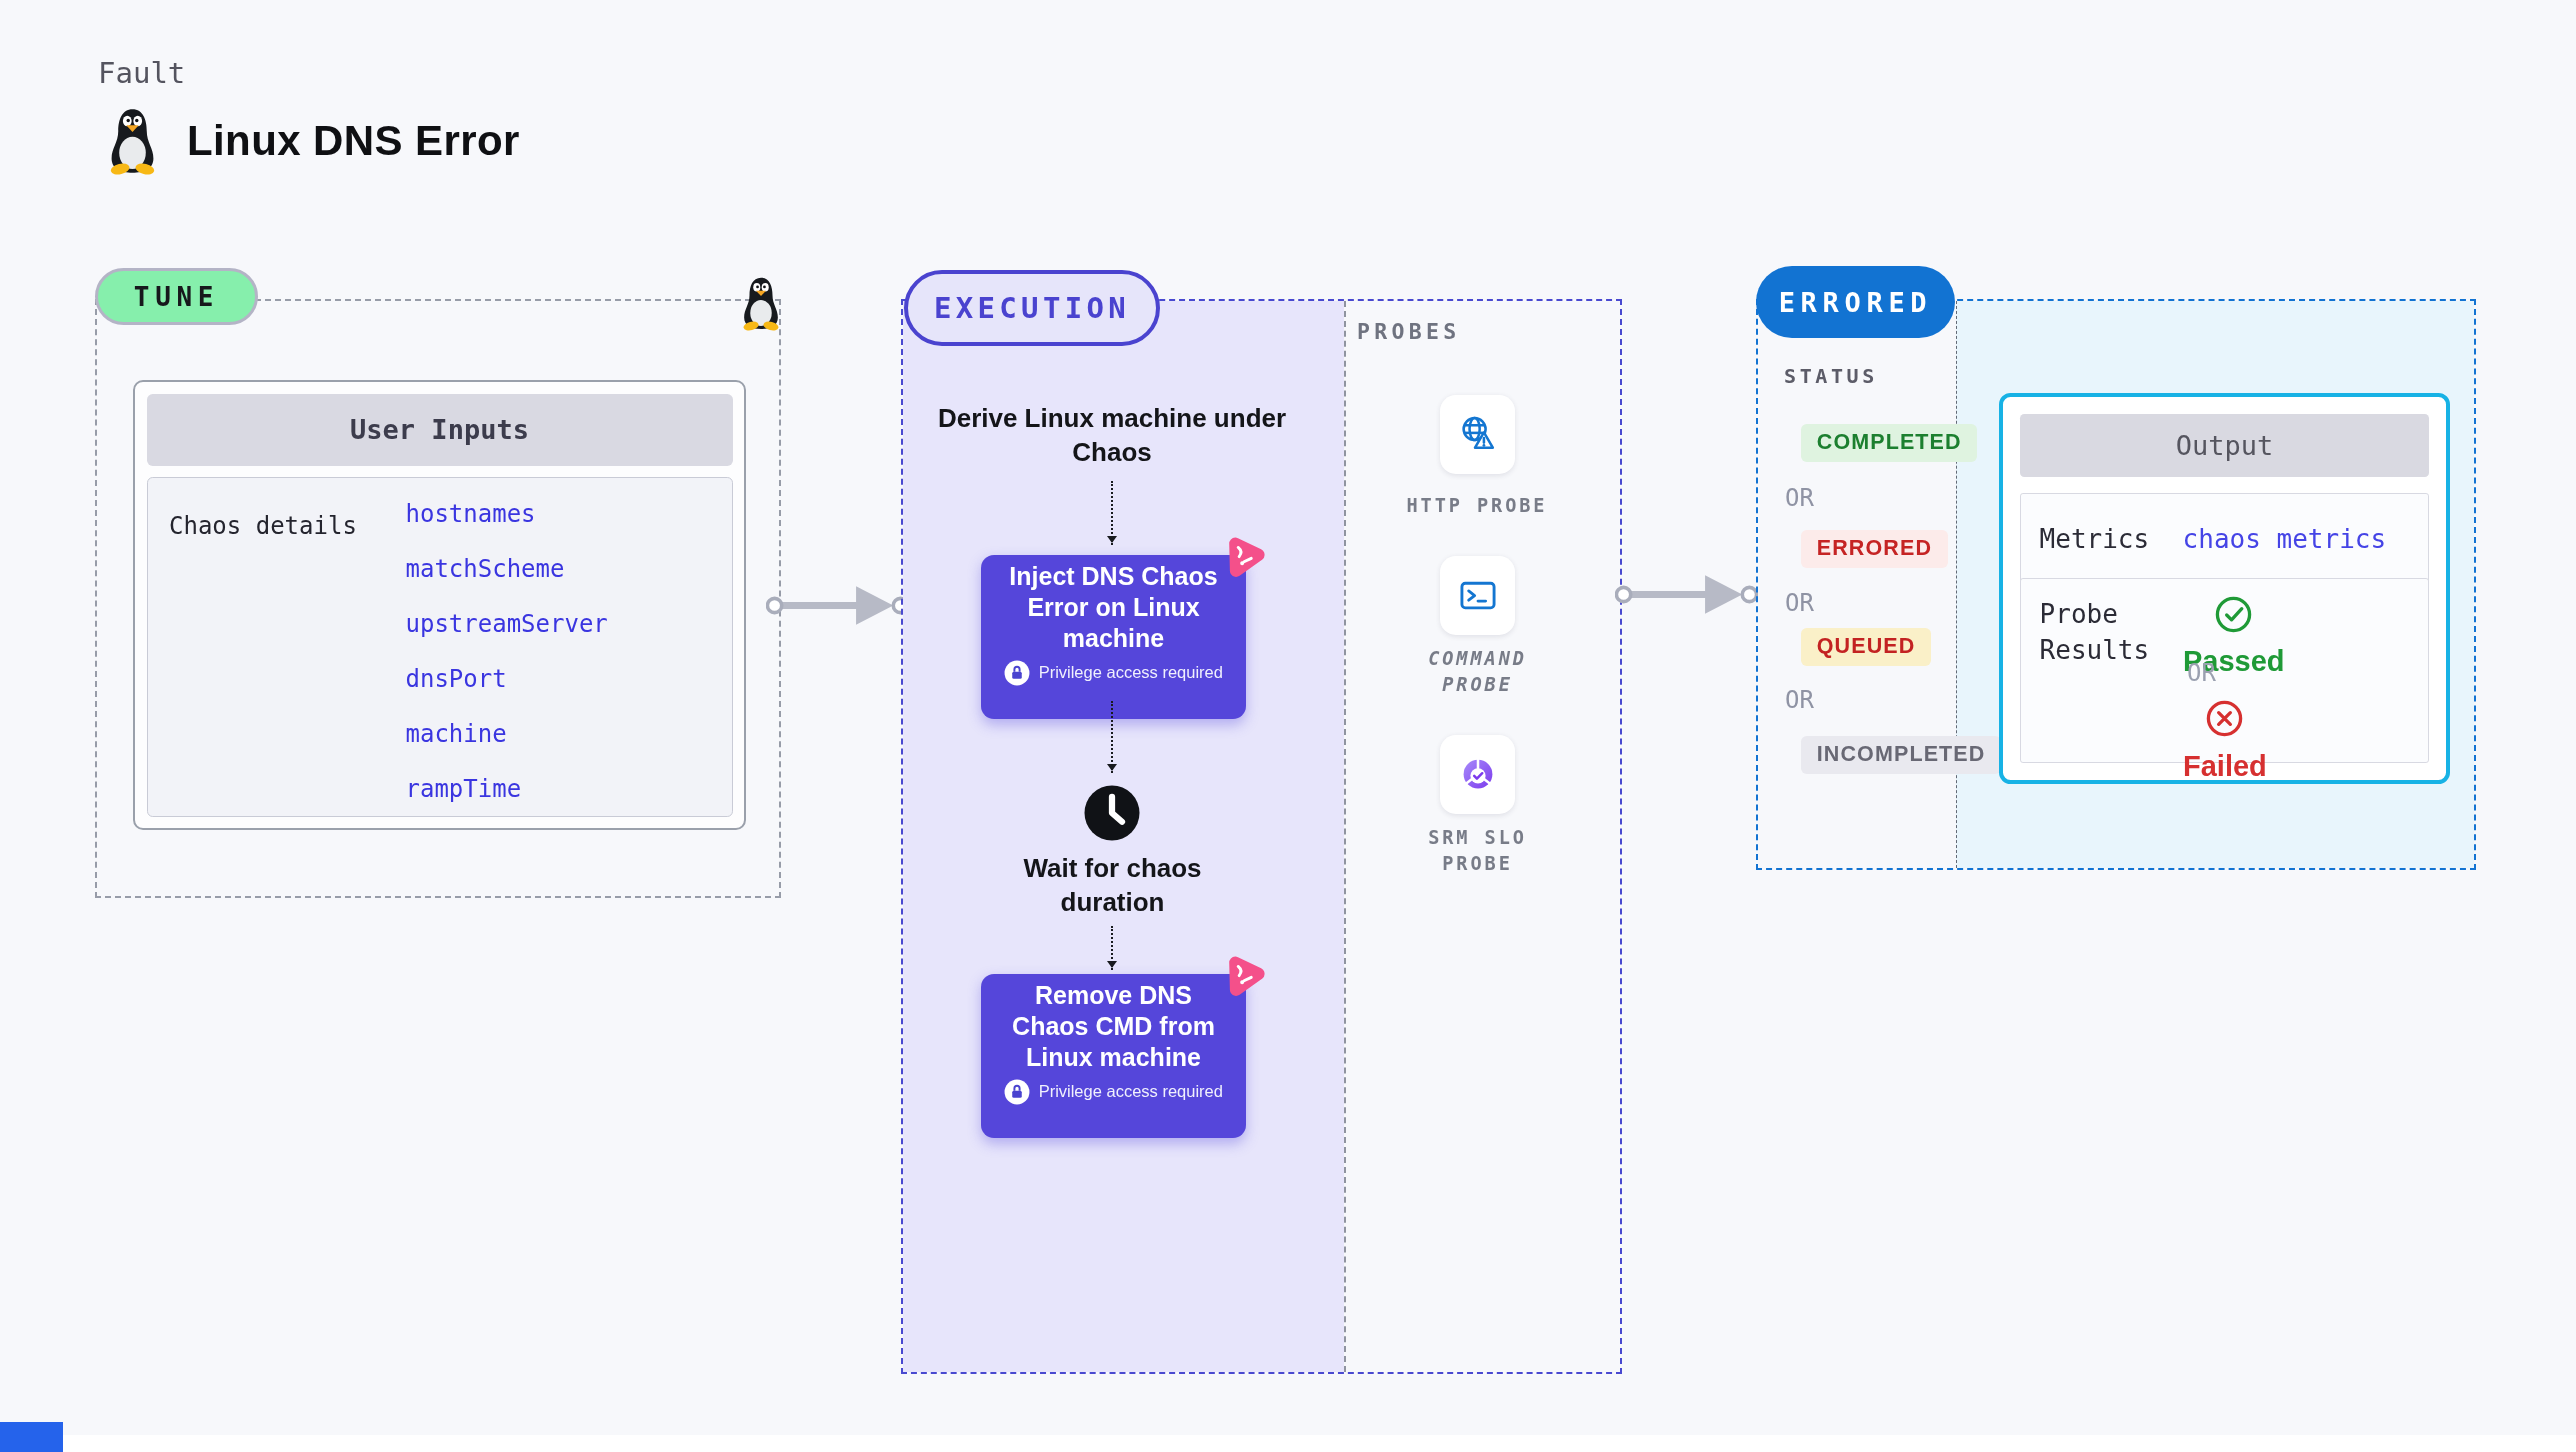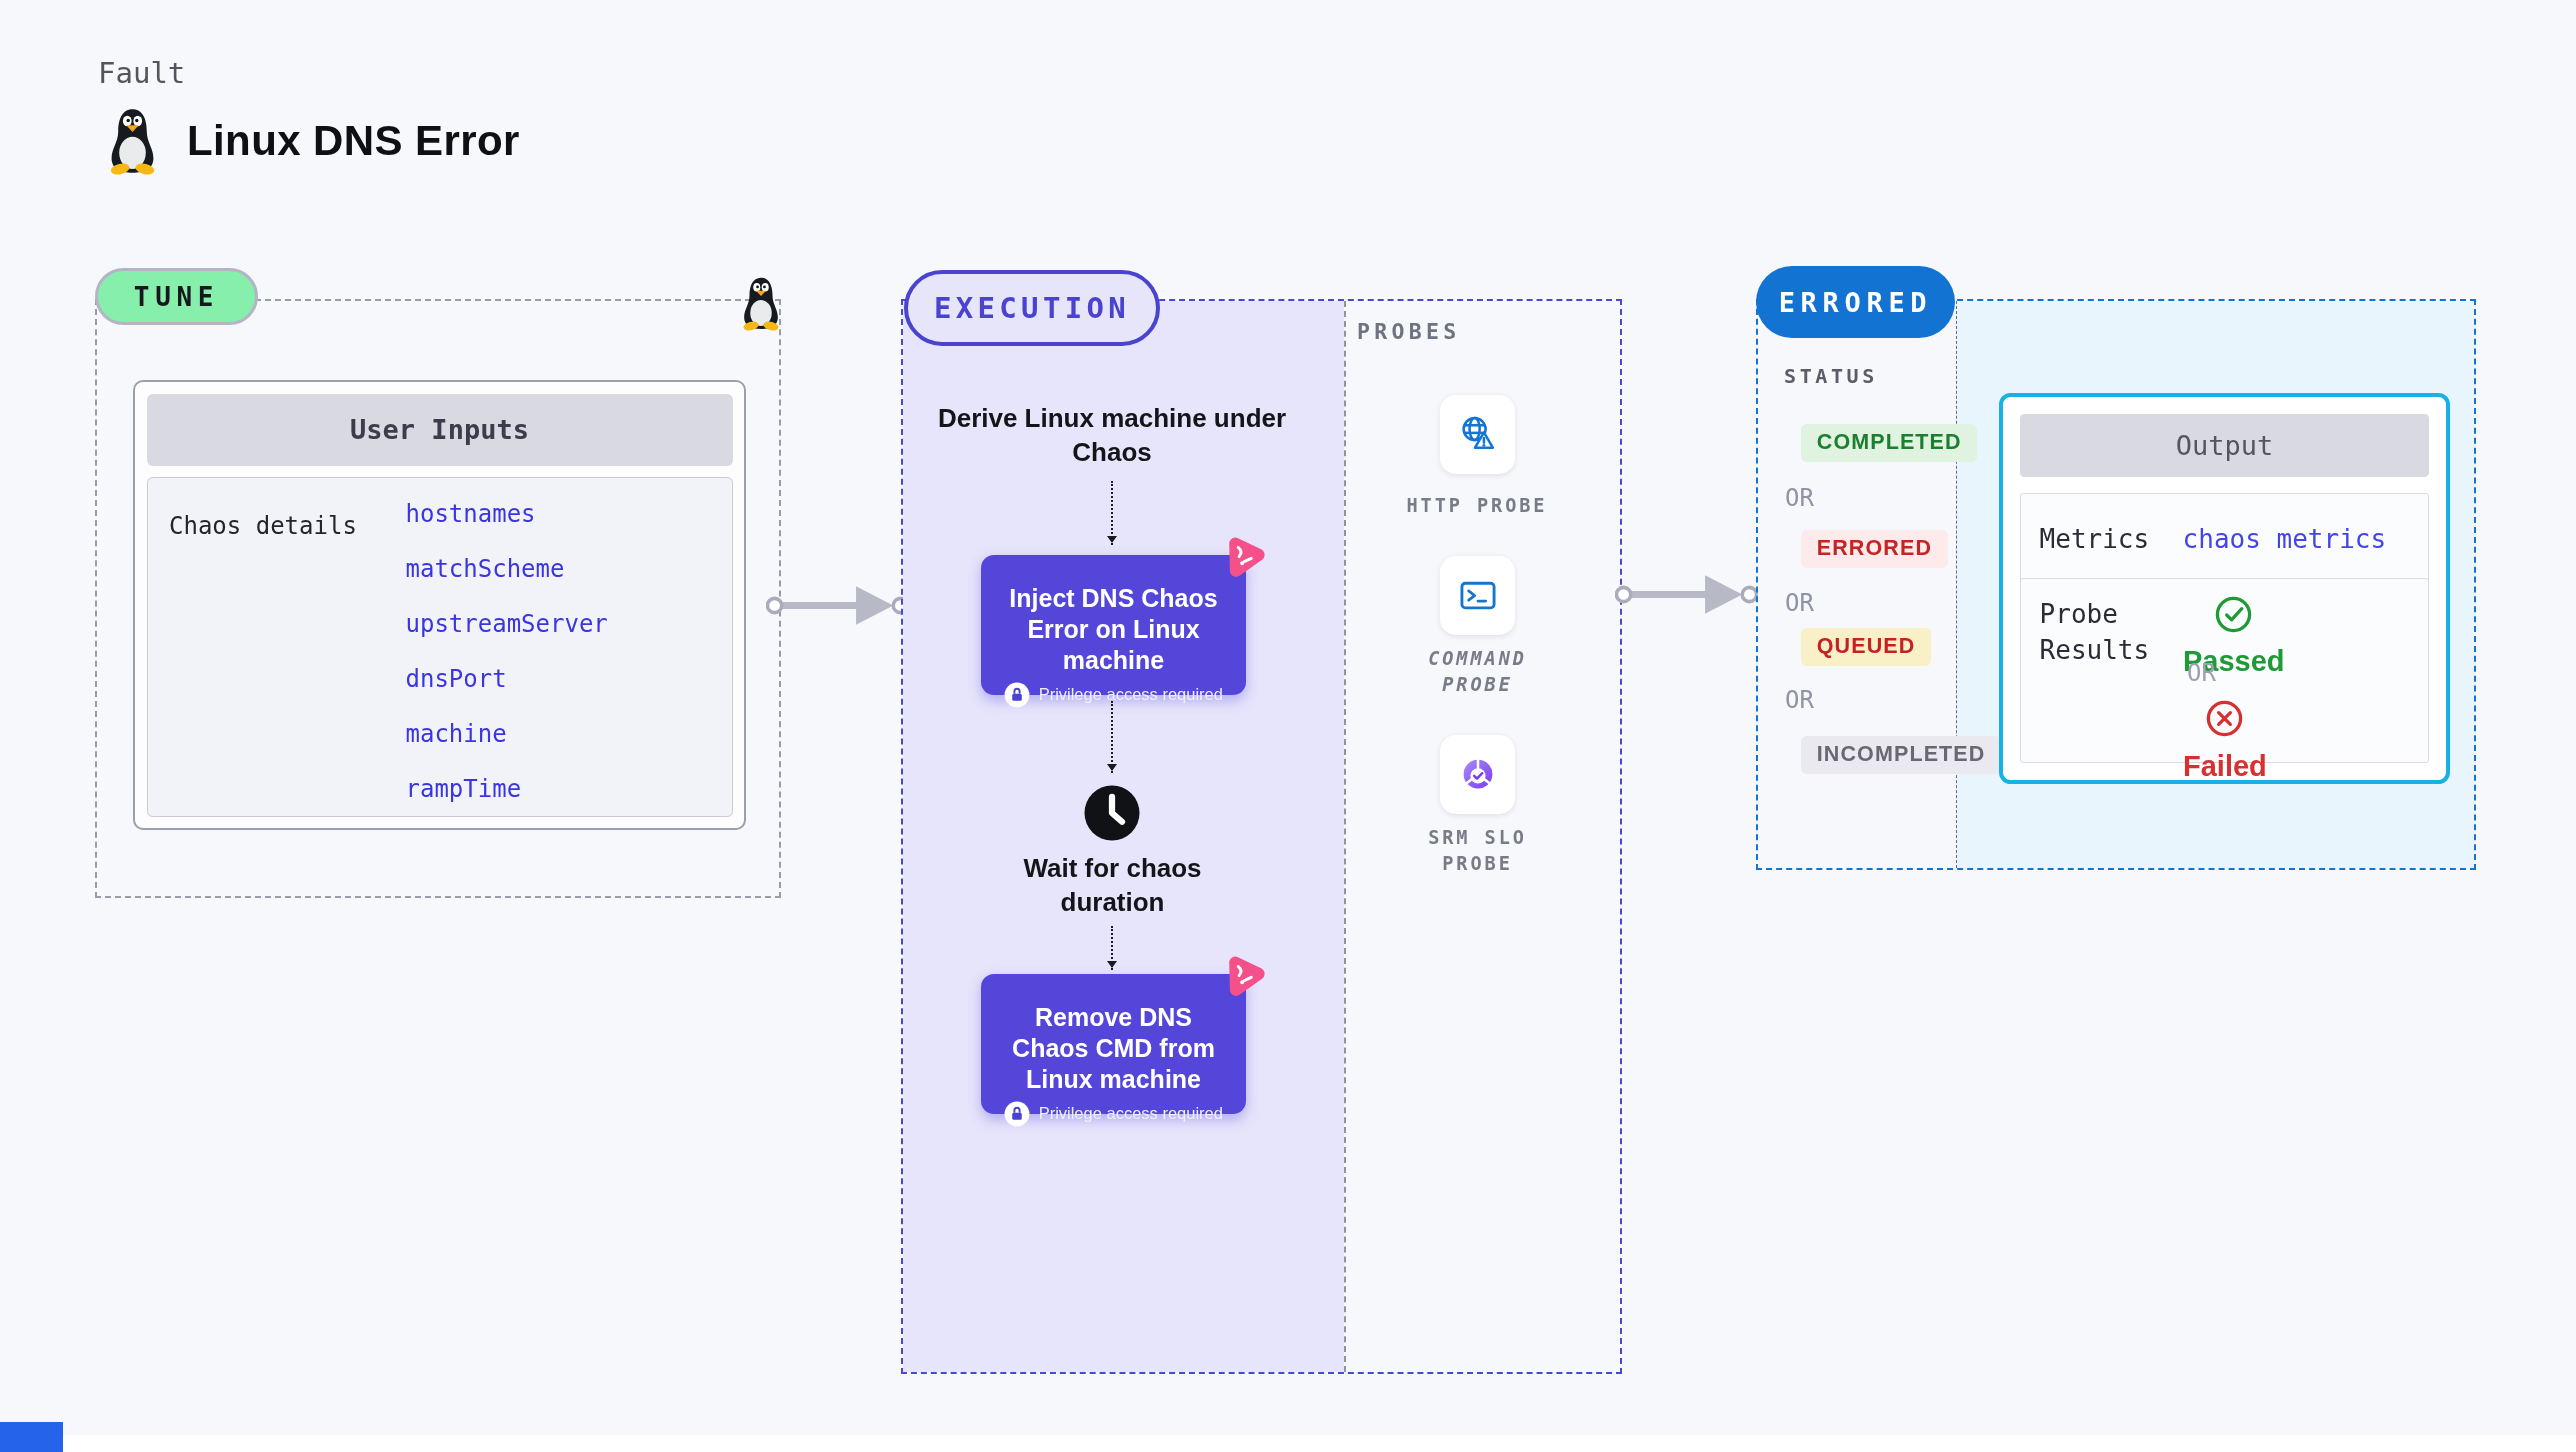--- a/index.html
+++ b/index.html
@@ -36,22 +36,22 @@
   
   .exec-box { position:absolute; left:901px; top:299px; width:721px; height:1075px; border:2.9px dashed #4949d0; }
   .exec-fill { position:absolute; left:0; top:0; width:441px; height:100%; background:#e7e5fb; }
   .probes-region { position:absolute; left:441px; top:0; right:0; bottom:0; border-left:2.1px dashed #8f94a0; }
   .exec-badge { left:904px; top:270px; width:256px; height:76px; background:#e6e5fa; border:4.3px solid #4a43cf; color:#4a43cf; font-size:29px; letter-spacing:4.3px; }
 
   .step-text { position:absolute; text-align:center; font-weight:bold; color:#141519; font-size:26px; line-height:34px; font-family:"Liberation Sans",sans-serif; }
   .varrow { position:absolute; width:0; border-left:2.1px dotted #191b1f; }
   .varrow::after { content:''; position:absolute; bottom:-2.9px; left:-5.7px; border:5px solid transparent; border-top:7.9px solid #191b1f; }
 
-  .chaos-node { position:absolute; left:981px; width:265px; height:140px; background:#5546da; border-radius:13px;
-                box-shadow:0 5.7px 13px rgba(80,70,220,.35); color:#fff; text-align:center; padding-top:28px; }
+  .chaos-node { position:absolute; left:981px; width:265px; height:164px; background:#5546da; border-radius:13px;
+                box-shadow:0 5.7px 13px rgba(80,70,220,.35); color:#fff; text-align:center; padding-top:6px; }
   .chaos-node .node-label { font-size:25px; line-height:31px; font-weight:bold; font-family:"Liberation Sans",sans-serif; }
   .priv-row { display:flex; align-items:center; justify-content:center; gap:8.6px; margin-top:5.7px; }
   .priv-row svg { width:26px; height:26px; }
   .priv-row span { font-size:16.5px; color:#f0f0fd; font-family:"Liberation Sans",sans-serif; }
   .litmus { position:absolute; top:-21.5px; right:-23px; width:49px; height:49px; }
 
   .clock-wrap { position:absolute; left:1082px; top:783px; width:60px; height:60px; }
 
   
   .probes-label { position:absolute; left:1357px; top:319px; font-family:"DejaVu Sans Mono",monospace; font-weight:bold; font-size:21.5px; letter-spacing:4.3px; color:#6f7380; }

